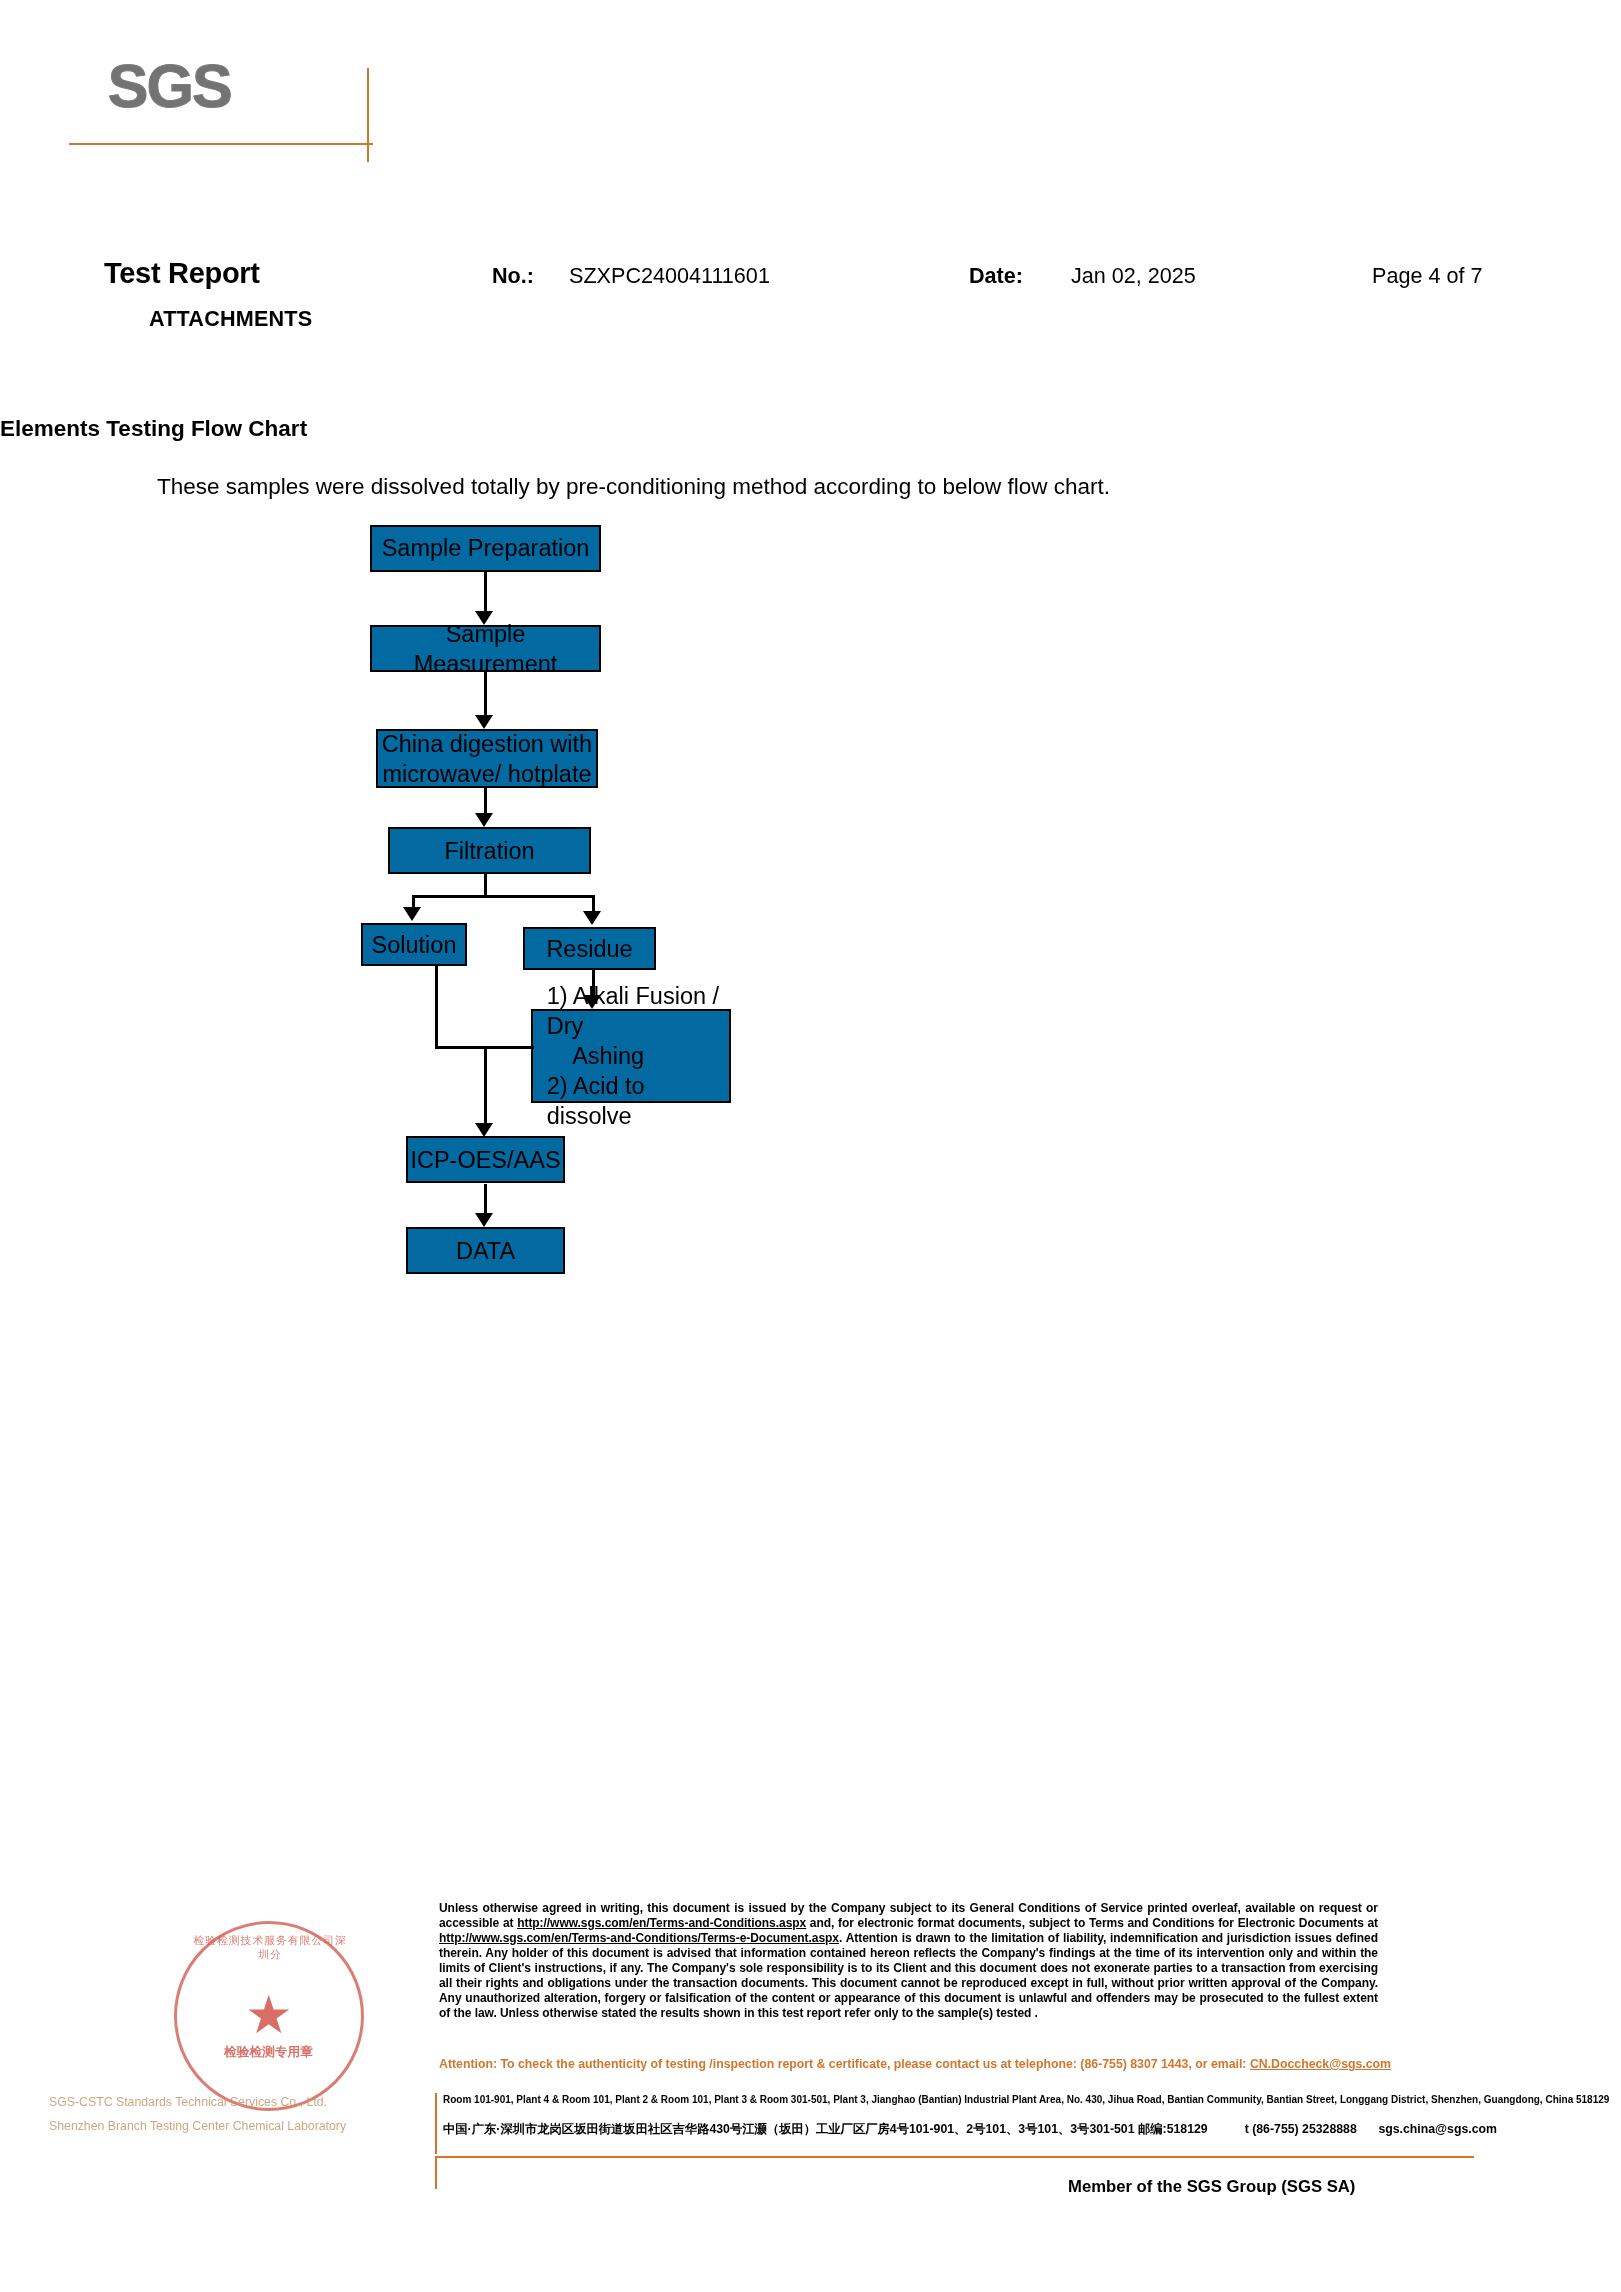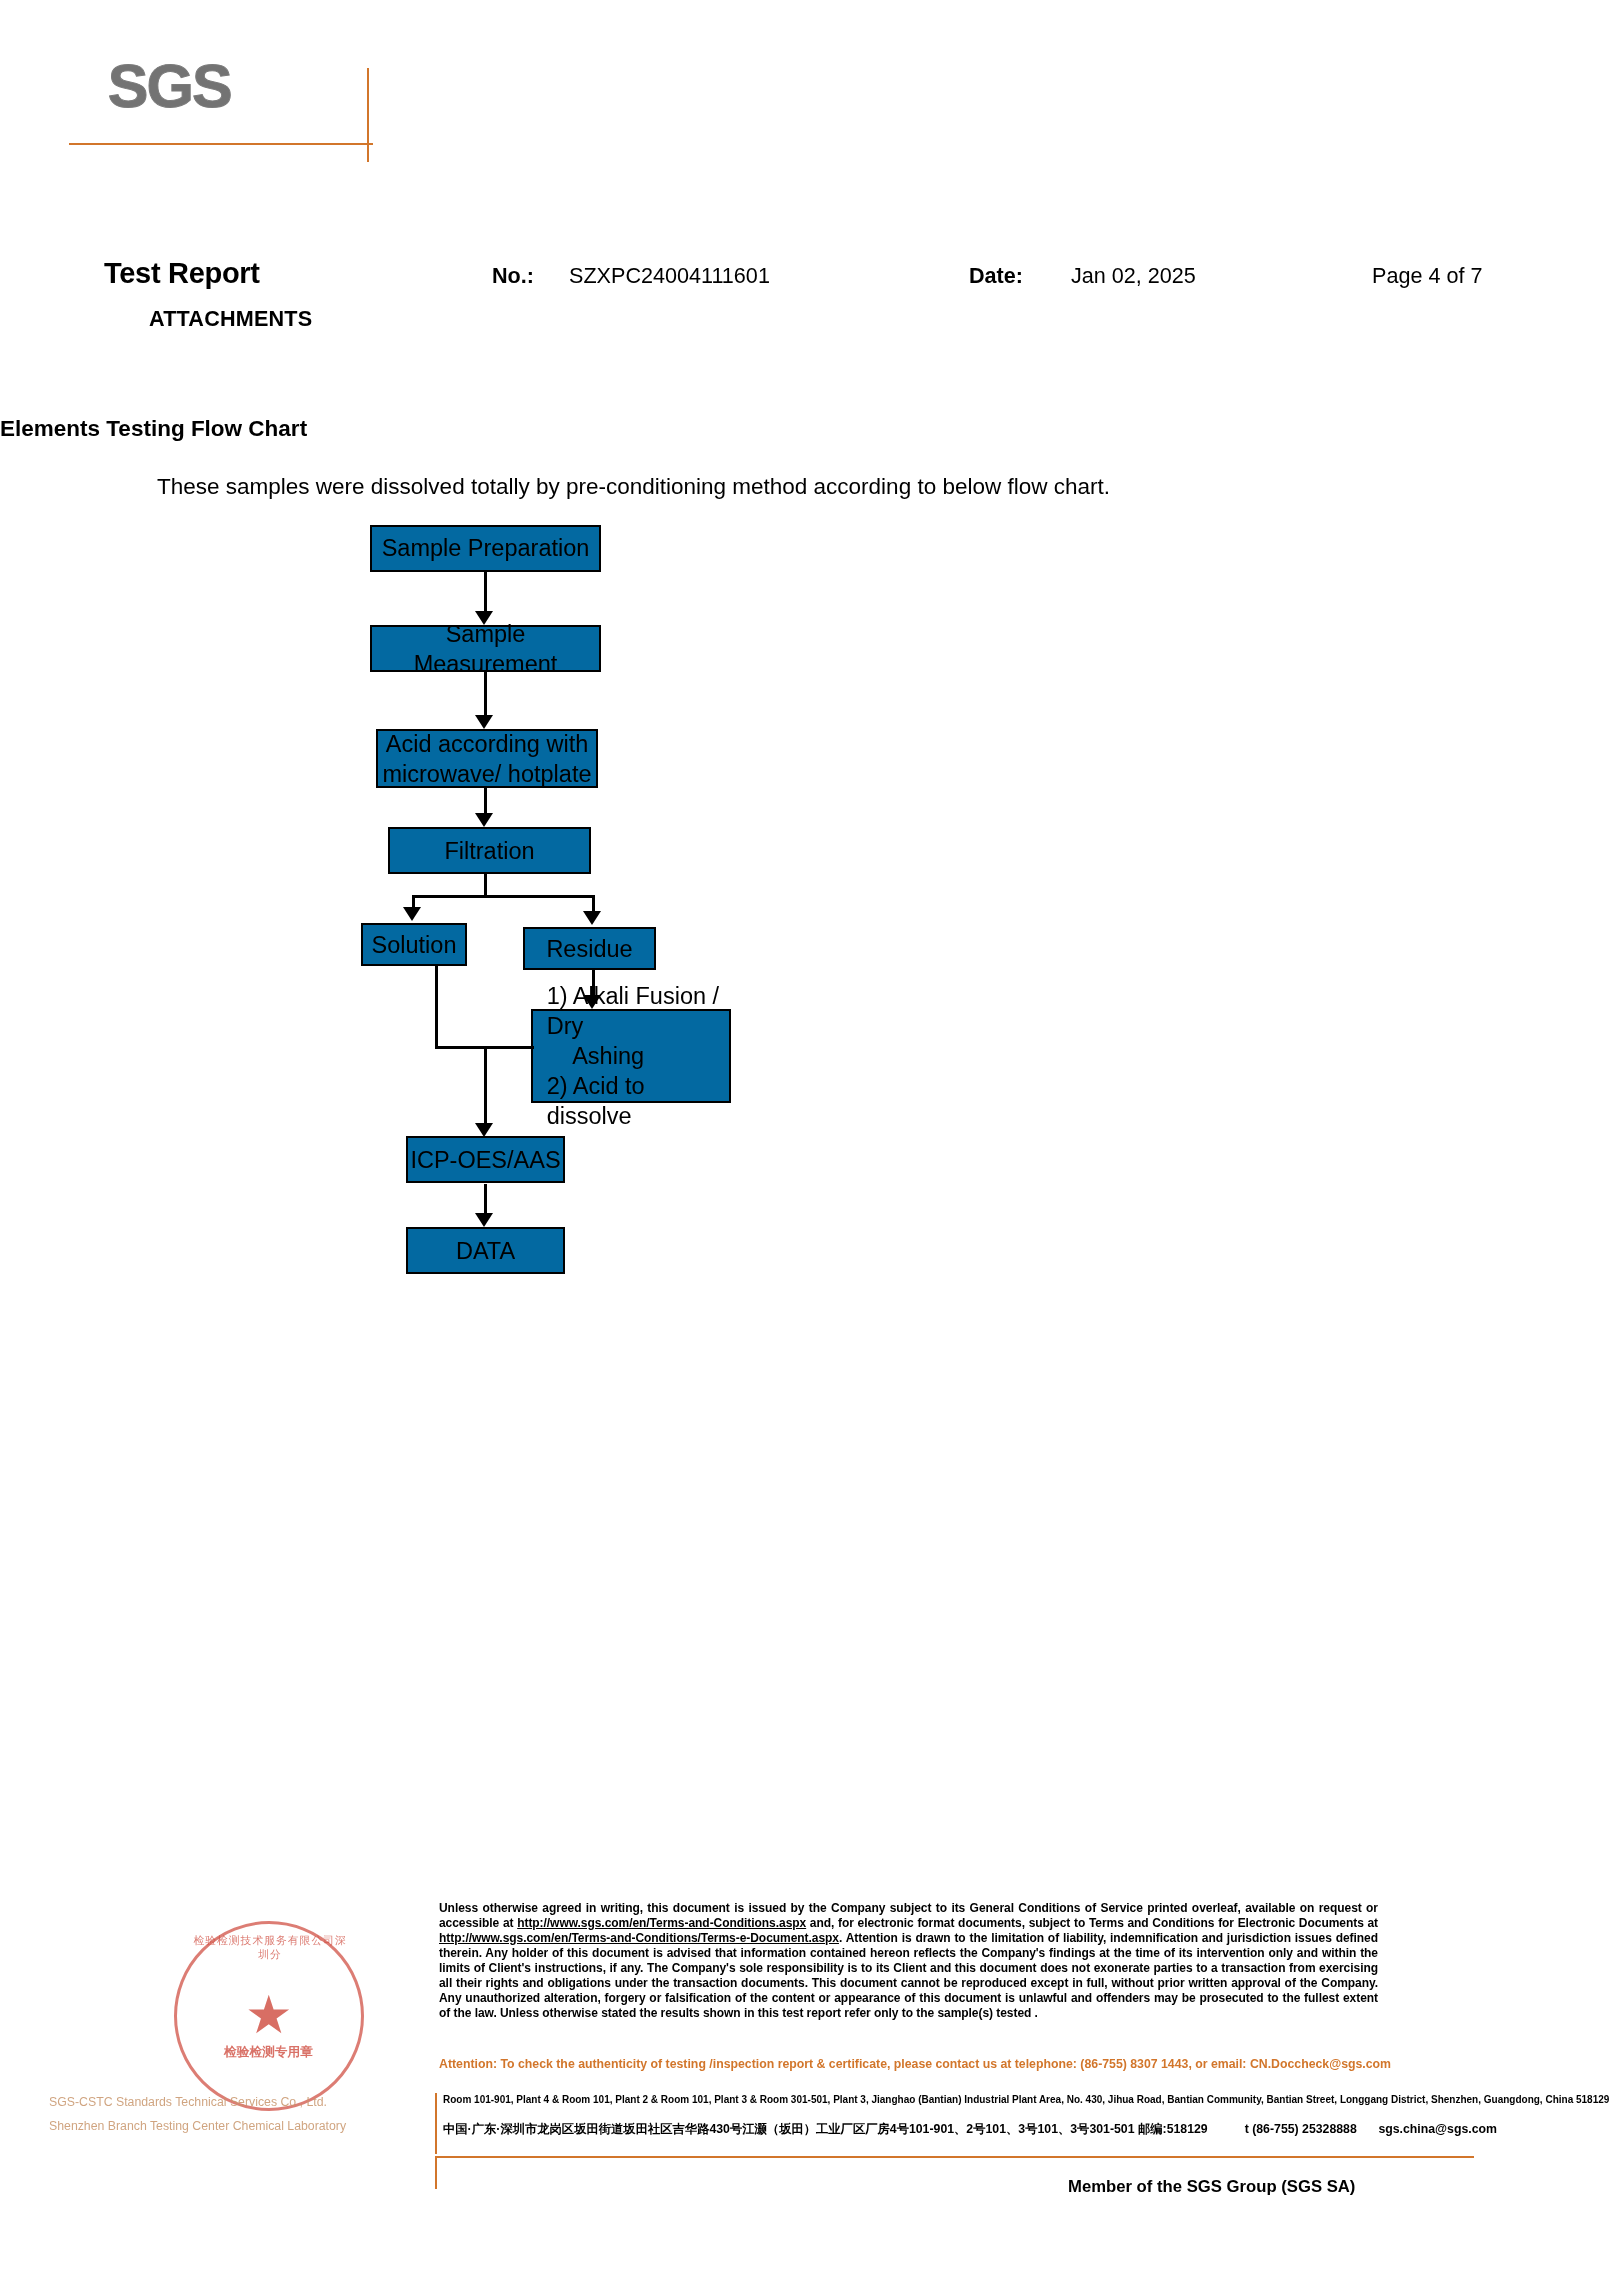--- a/index.html
+++ b/index.html
@@ -254,21 +254,21 @@
   .attention {
     position: absolute;
     left: 439px;
     top: 156px;
     width: 980px;
     font-size: 12.3px;
     line-height: 15.7px;
     color: #d2762b;
     font-weight: bold;
   }
-  .attention .u { }
+  .attention .u { text-decoration: underline; }
 
   .addr-divider-v {
     position: absolute;
     left: 435px;
     top: 192px;
     width: 2px;
     height: 61px;
     background: #d2762b;
   }
   .addr-en {
@@ -347,21 +347,21 @@
   <div class="fc-line" style="left:484px; top:53px; width:2.5px; height:43px;"></div>
   <div class="fc-arrow" style="left:475px; top:92px;"></div>
 
   <div class="fc-box" style="left:370px; top:106px; width:231px; height:47px;">
     <span>Sample Measurement</span>
   </div>
   <div class="fc-line" style="left:484px; top:153px; width:2.5px; height:47px;"></div>
   <div class="fc-arrow" style="left:475px; top:196px;"></div>
 
   <div class="fc-box" style="left:376px; top:210px; width:222px; height:59px; flex-direction:column;">
-    <span>Acid according with</span>
+    <span>China digestion with</span>
     <span>microwave/ hotplate</span>
   </div>
   <div class="fc-line" style="left:484px; top:269px; width:2.5px; height:29px;"></div>
   <div class="fc-arrow" style="left:475px; top:294px;"></div>
 
   <div class="fc-box" style="left:388px; top:308px; width:203px; height:47px;">
     <span>Filtration</span>
   </div>
 
   <div class="fc-line" style="left:484px; top:355px; width:2.5px; height:21.6px;"></div>

